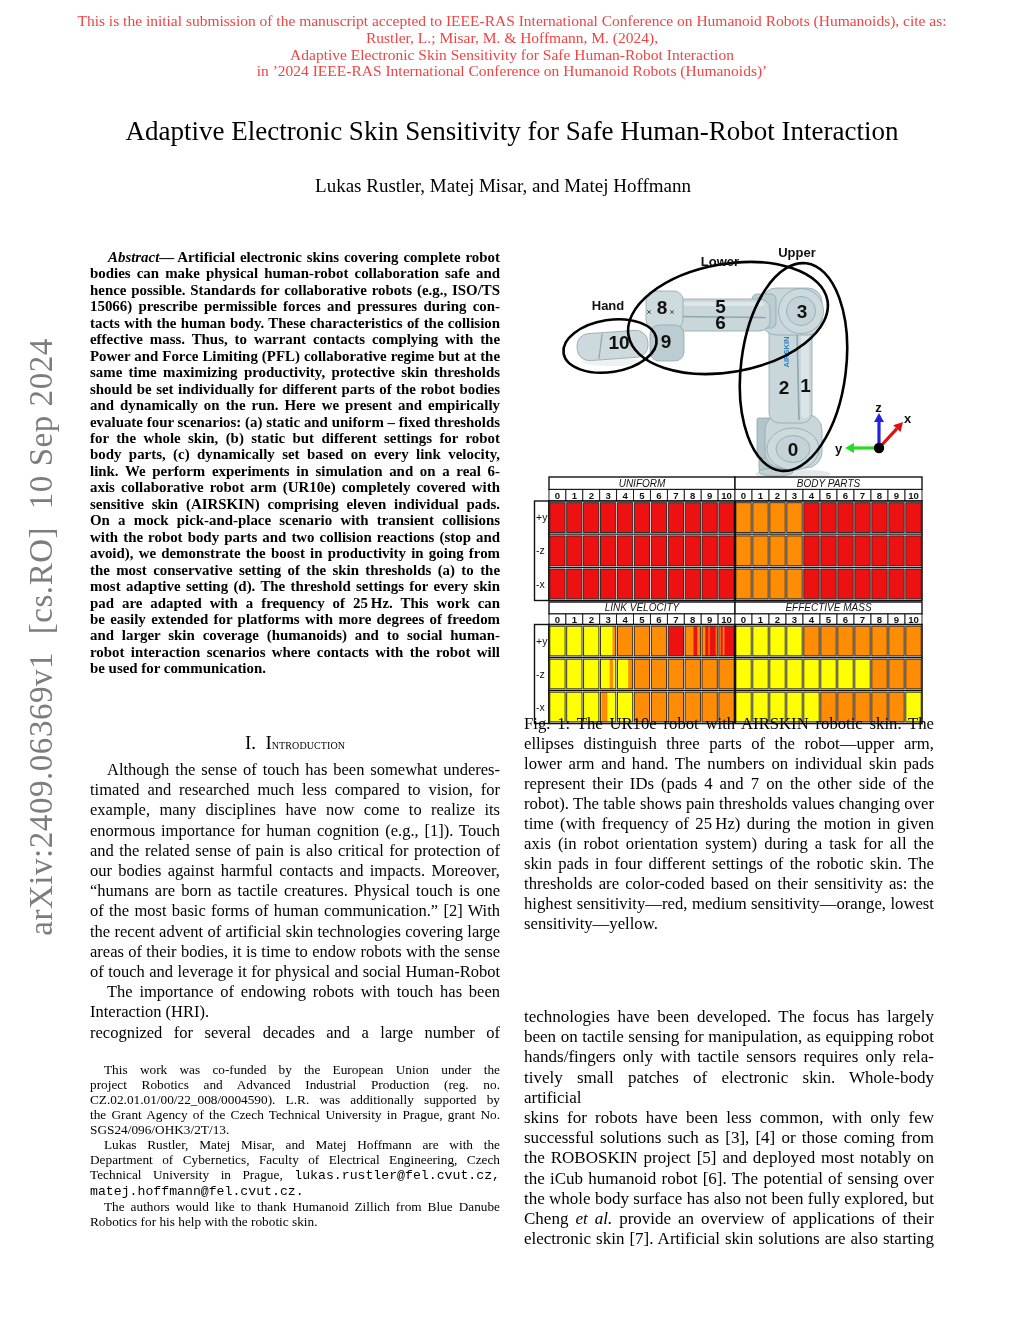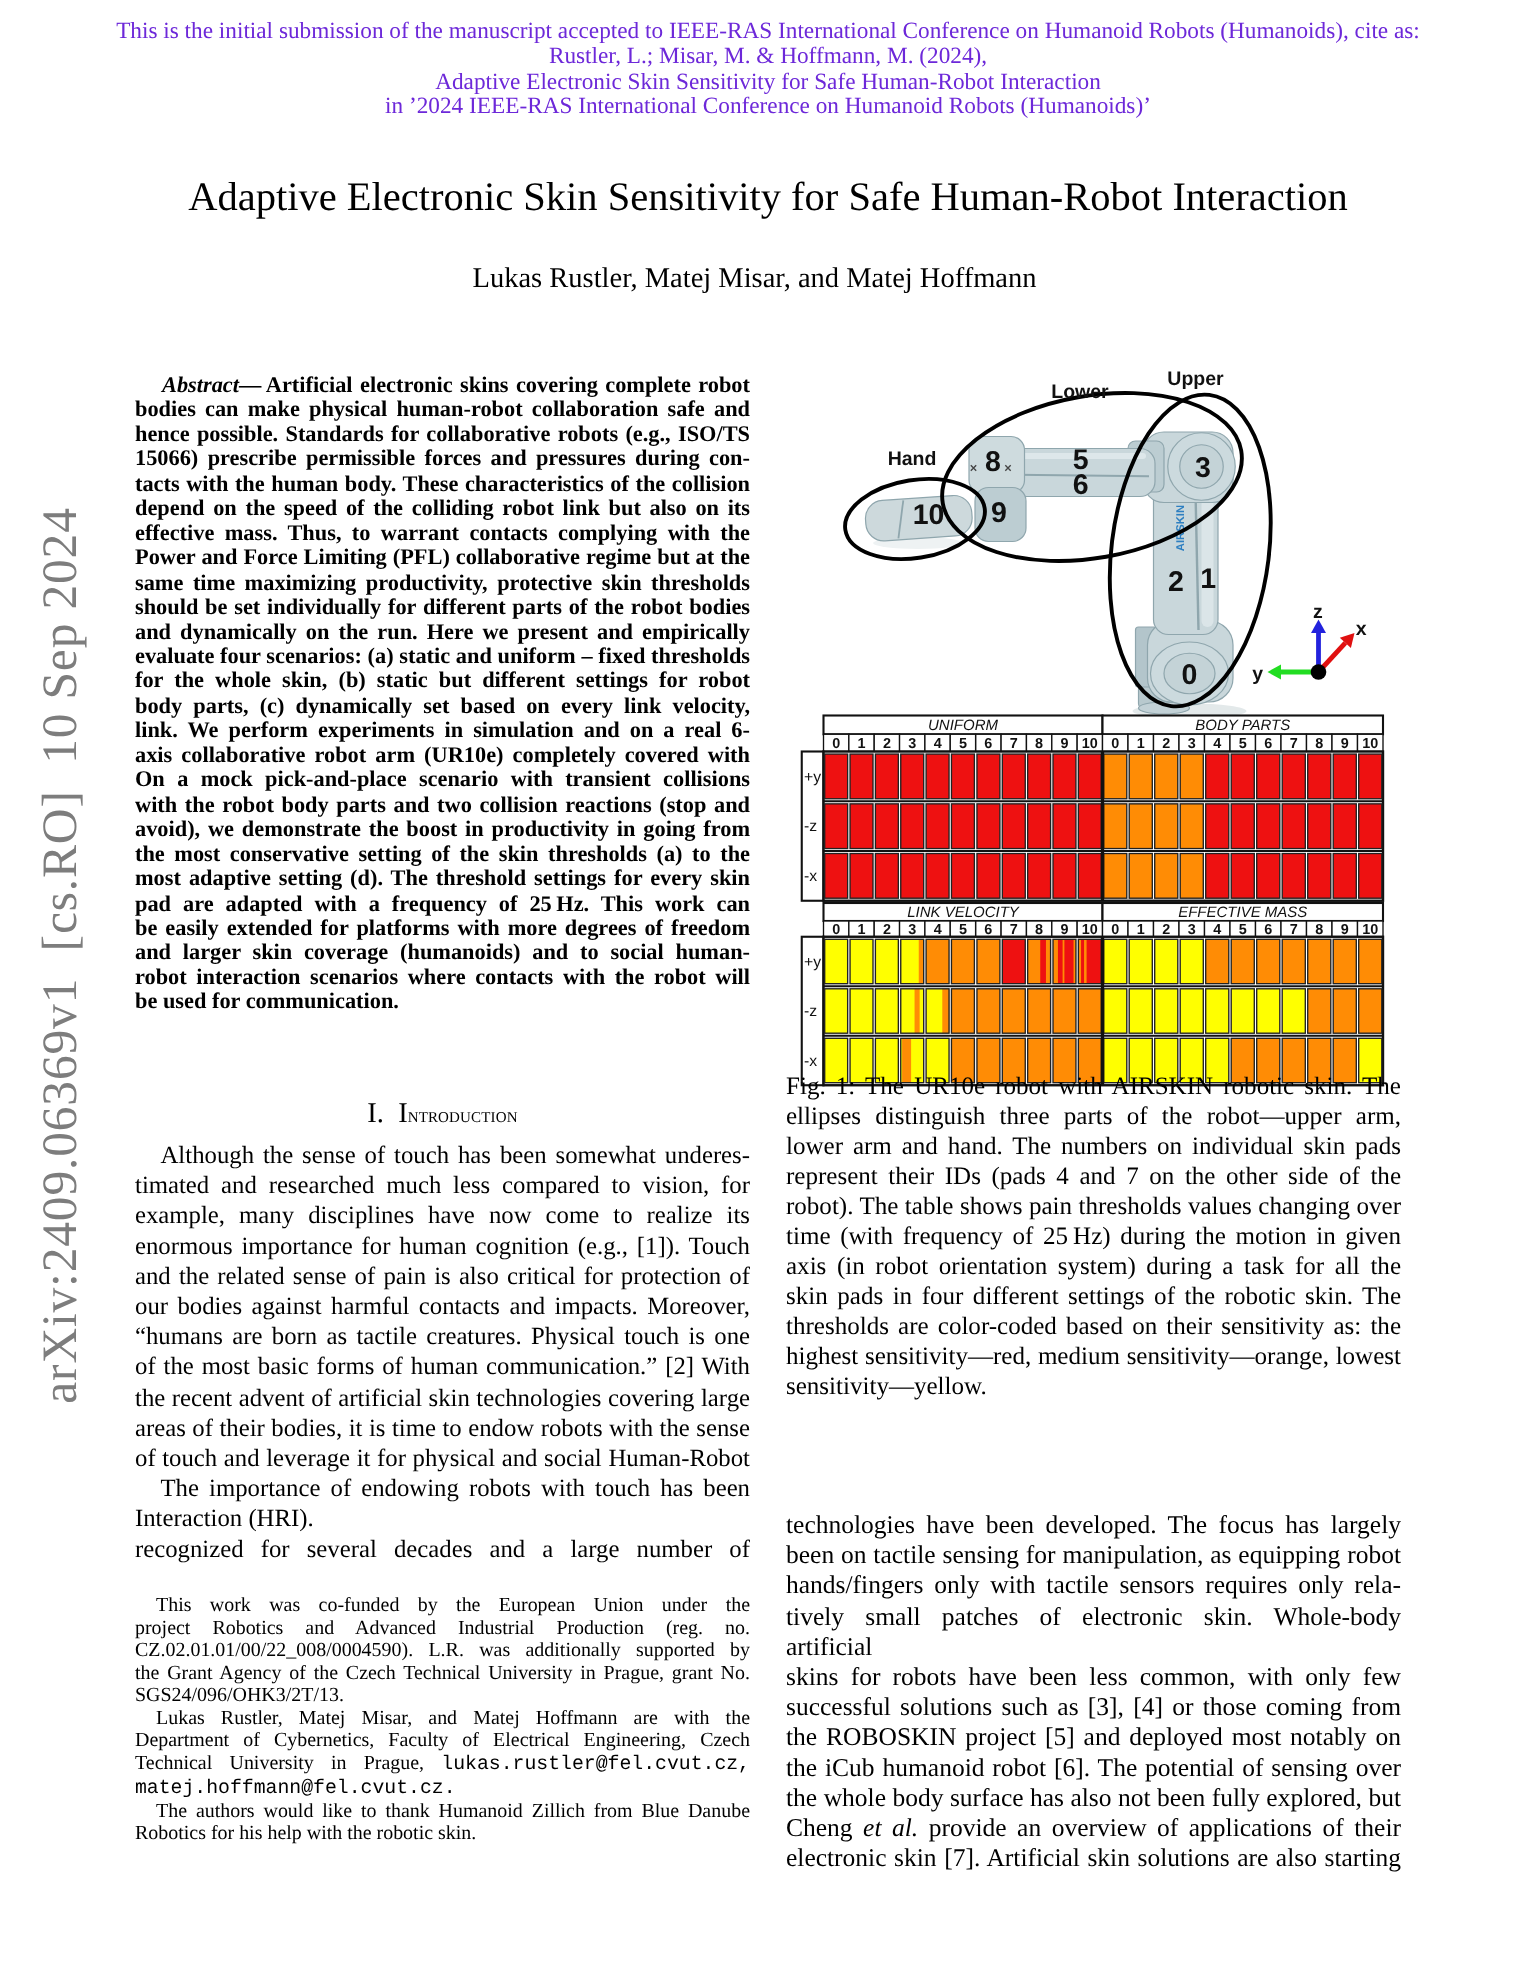--- a/index.html
+++ b/index.html
@@ -2,21 +2,21 @@
 <html><head><meta charset="utf-8">
 <style>
 html,body{margin:0;padding:0;background:#fff;}
 #page{position:relative;width:1024px;height:1325px;background:#fff;overflow:hidden;
   font-family:"Liberation Serif",serif;color:#000;}
 .jl{text-align:justify;text-align-last:justify;}
 .jl.last{text-align-last:left;}
 .jl.ind{text-indent:14px;}
 .mono{font-family:"Liberation Mono",monospace;letter-spacing:0;}
 #hdr{position:absolute;left:0;top:13px;width:1024px;text-align:center;
-  font-size:15.5px;line-height:16.8px;color:#6d28d9;}
+  font-size:15.5px;line-height:16.8px;color:#ef4444;}
 #title{position:absolute;left:0;top:116px;width:1024px;text-align:center;
   font-size:27px;line-height:31px;color:#000;}
 #authors{position:absolute;left:-9px;top:175px;width:1024px;text-align:center;font-size:19px;line-height:22px;}
 #arxiv{position:absolute;left:41px;top:637px;transform:translate(-50%,-50%) rotate(-90deg);
   white-space:nowrap;font-size:33px;color:#7d7d7d;letter-spacing:0.55px;}
 #abs{position:absolute;left:90px;top:249px;width:410px;font-weight:bold;
   font-size:14.9px;line-height:16.45px;}
 #abs .jl.ind{text-indent:18px;}
 #sec1{position:absolute;left:90px;top:733px;width:410px;text-align:center;font-size:19px;line-height:19px;}
 #sec1 .sc{font-size:10px;letter-spacing:0.1px;}
@@ -33,31 +33,31 @@
 <div id="hdr">This is the initial submission of the manuscript accepted to IEEE-RAS International Conference on Humanoid Robots (Humanoids), cite as:<br>Rustler, L.; Misar, M. &amp; Hoffmann, M. (2024),<br>Adaptive Electronic Skin Sensitivity for Safe Human-Robot Interaction<br>in ’2024 IEEE-RAS International Conference on Humanoid Robots (Humanoids)’</div>
 <div id="title">Adaptive Electronic Skin Sensitivity for Safe Human-Robot Interaction</div>
 <div id="authors">Lukas Rustler, Matej Misar, and Matej Hoffmann</div>
 <div id="arxiv">arXiv:2409.06369v1&nbsp; [cs.RO]&nbsp; 10 Sep 2024</div>
 <div id="abs">
 <div class="jl ind"><i>Abstract</i>— Artificial electronic skins covering complete robot</div>
 <div class="jl">bodies can make physical human-robot collaboration safe and</div>
 <div class="jl">hence possible. Standards for collaborative robots (e.g., ISO/TS</div>
 <div class="jl">15066) prescribe permissible forces and pressures during con-</div>
 <div class="jl">tacts with the human body. These characteristics of the collision</div>
-<div class="jl">depend on the speed of the colliding robot link but also on its</div>
 <div class="jl">effective mass. Thus, to warrant contacts complying with the</div>
 <div class="jl">Power and Force Limiting (PFL) collaborative regime but at the</div>
 <div class="jl">same time maximizing productivity, protective skin thresholds</div>
 <div class="jl">should be set individually for different parts of the robot bodies</div>
 <div class="jl">and dynamically on the run. Here we present and empirically</div>
 <div class="jl">evaluate four scenarios: (a) static and uniform – fixed thresholds</div>
 <div class="jl">for the whole skin, (b) static but different settings for robot</div>
 <div class="jl">body parts, (c) dynamically set based on every link velocity,</div>
 <div class="jl">link. We perform experiments in simulation and on a real 6-</div>
 <div class="jl">axis collaborative robot arm (UR10e) completely covered with</div>
+<div class="jl">sensitive skin (AIRSKIN) comprising eleven individual pads.</div>
 <div class="jl">On a mock pick-and-place scenario with transient collisions</div>
 <div class="jl">with the robot body parts and two collision reactions (stop and</div>
 <div class="jl">avoid), we demonstrate the boost in productivity in going from</div>
 <div class="jl">the most conservative setting of the skin thresholds (a) to the</div>
 <div class="jl">most adaptive setting (d). The threshold settings for every skin</div>
 <div class="jl">pad are adapted with a frequency of 25 Hz. This work can</div>
 <div class="jl">be easily extended for platforms with more degrees of freedom</div>
 <div class="jl">and larger skin coverage (humanoids) and to social human-</div>
 <div class="jl">robot interaction scenarios where contacts with the robot will</div>
 <div class="jl last">be used for communication.</div>

